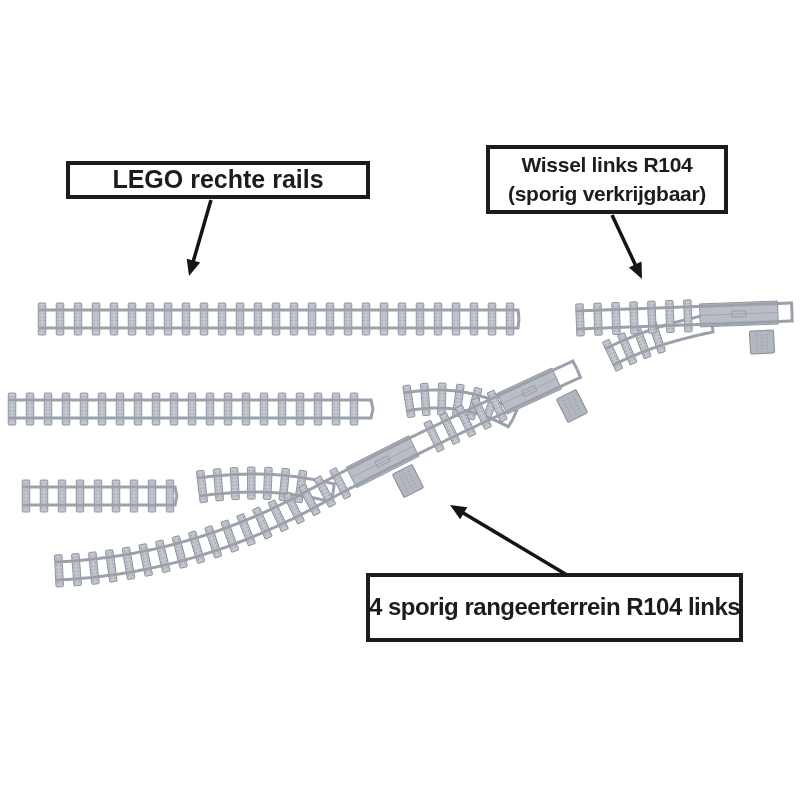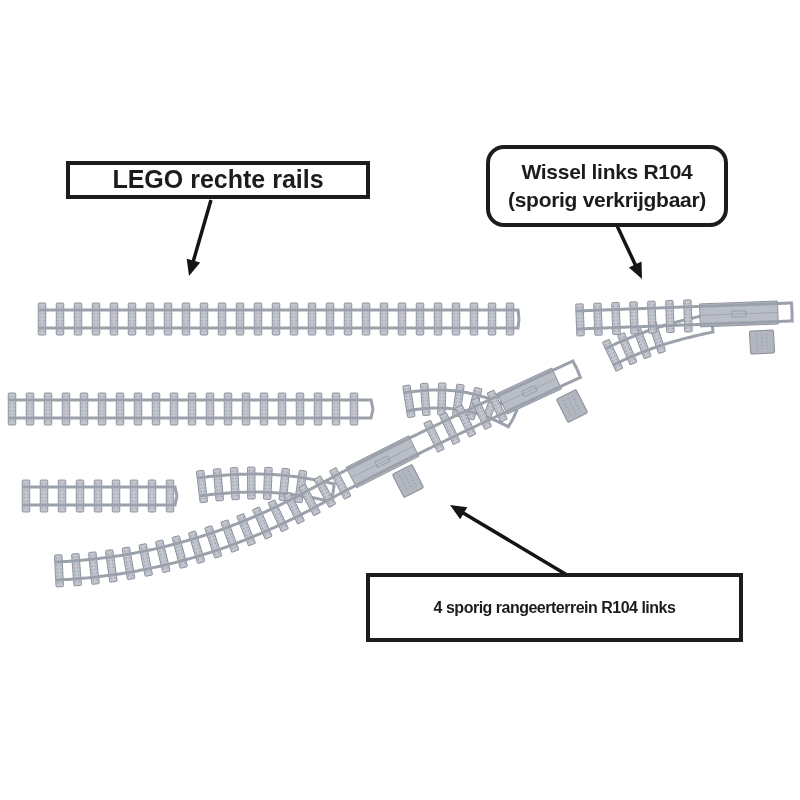--- a/index.html
+++ b/index.html
@@ -4,22 +4,22 @@
 <style>
   html,body{margin:0;padding:0;background:#fff;}
   .stage{position:relative;width:800px;height:800px;overflow:hidden;
          font-family:"Liberation Sans",sans-serif;background:var(--bg,#ffffff);}
   .stage svg{position:absolute;left:0;top:0;}
   .callout{position:absolute;box-sizing:border-box;border:4px solid var(--ink,#1c1c1c);
            background:#ffffff;color:var(--ink,#1c1c1c);display:flex;flex-direction:column;
            align-items:center;justify-content:center;text-align:center;font-weight:bold;}
   .callout .ln{white-space:nowrap;line-height:1.35;}
   #box1{left:66px;top:161px;width:304px;height:38px;font-size:25px;}
-  #box2{left:486px;top:145px;width:242px;height:82px;font-size:21px;letter-spacing:-0.3px;border-radius:18px;}
-  #box3{left:366px;top:573px;width:377px;height:69px;font-size:16px;letter-spacing:-0.5px;}
+  #box2{left:486px;top:145px;width:242px;height:69px;font-size:21px;letter-spacing:-0.3px;}
+  #box3{left:366px;top:573px;width:377px;height:69px;font-size:24px;letter-spacing:-0.5px;}
 </style>
 </head>
 <body>
 
 <div class="stage">
 
   <svg id="scene" width="800" height="800" viewBox="0 0 800 800">
     <g id="g-trackA">
         <path d="M38,319 L519,319" fill="none" stroke="none"></path>
         <rect x="-3.75" y="-16" width="7.5" height="32" rx="1" fill="#c3c6ce" stroke="#878c97" stroke-width="0.9" transform="translate(42.0,319.0) rotate(0.0)"></rect>

